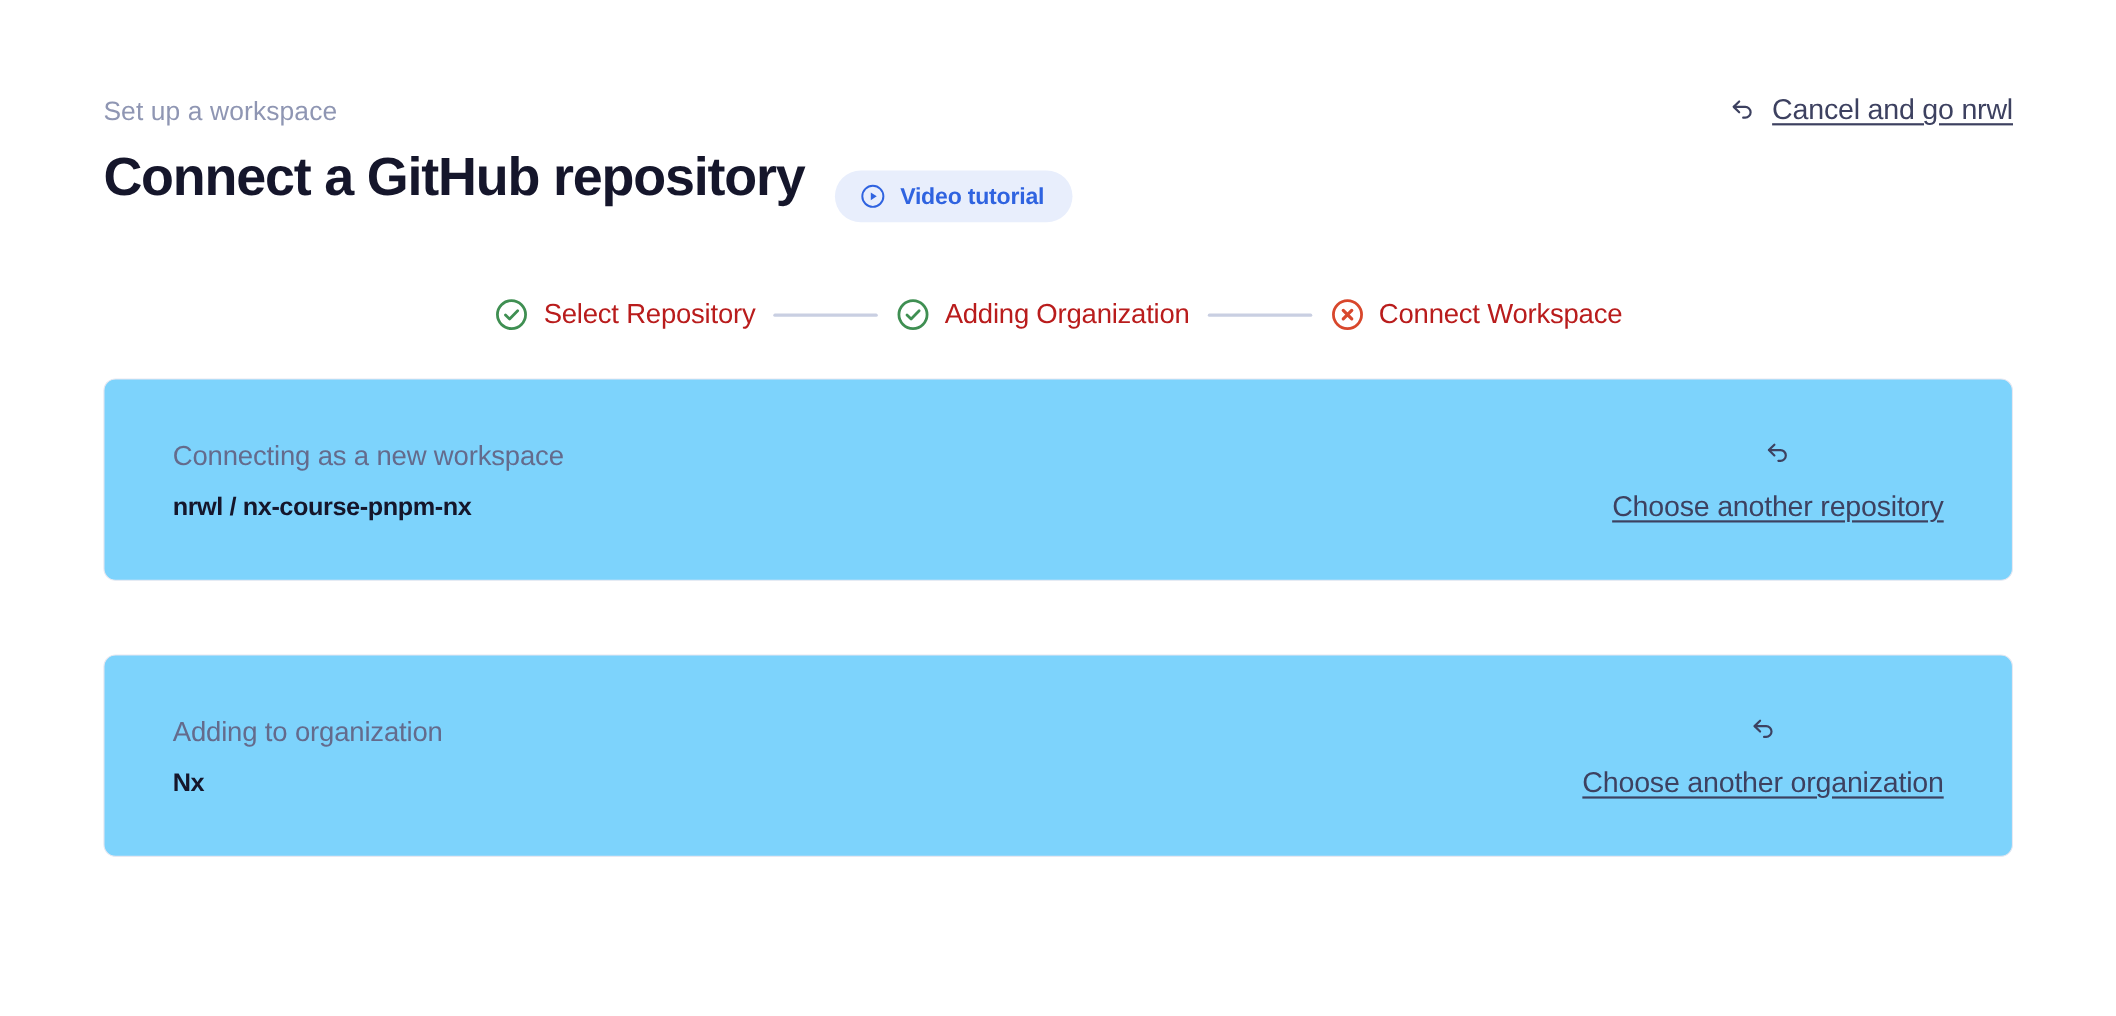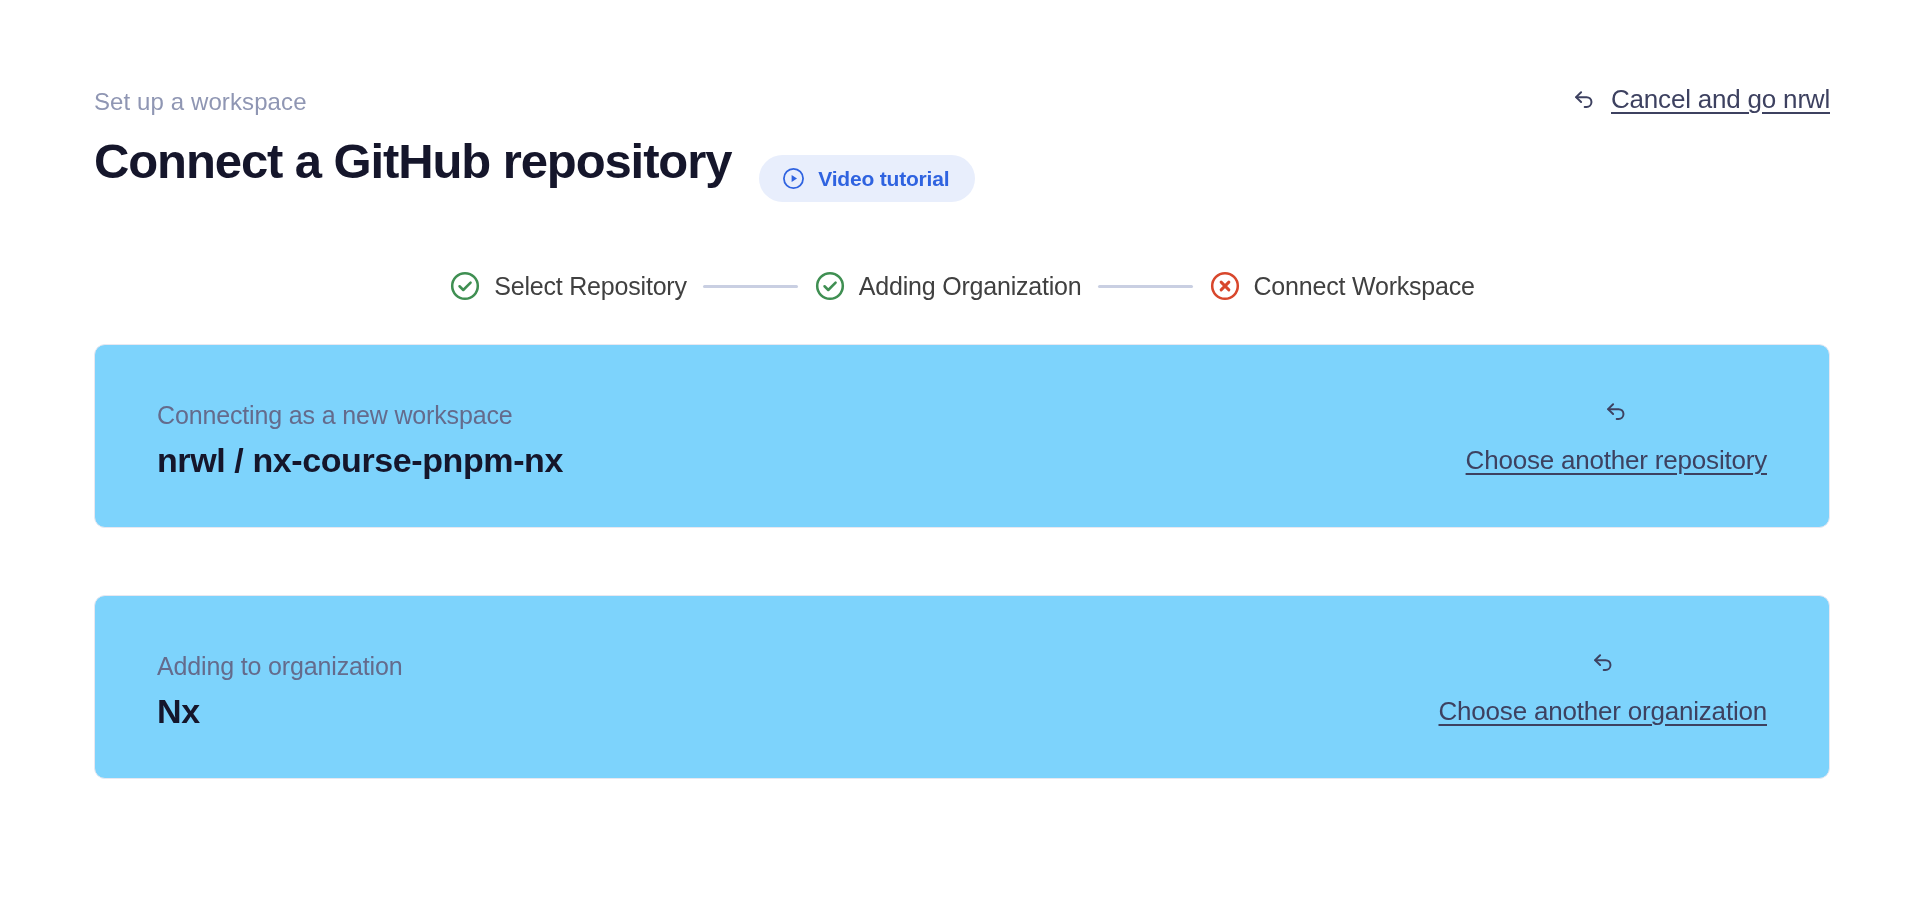--- a/index.html
+++ b/index.html
@@ -104,21 +104,21 @@
     margin-top: 80px;
   }
   .step {
     display: flex;
     align-items: center;
     gap: 13px;
   }
   .step-label {
     font-size: 25px;
     line-height: 29px;
-    color: #404040;
+    color: #b91c1c;
     letter-spacing: -0.2px;
     white-space: nowrap;
   }
   .step-icon { display: flex; align-items: center; }
   .step-icon svg { display: block; }
   .connector {
     width: 95px;
     height: 3px;
     background: #c9cfe2;
     margin: 0 16px;
@@ -139,21 +139,21 @@
   }
   .card + .card { margin-top: 67px; }
   .card-caption {
     font-size: 25px;
     line-height: 29px;
     color: #646b8c;
     letter-spacing: -0.15px;
   }
   .card-value {
     margin-top: 12px;
-    font-size: 34px;
+    font-size: 23px;
     line-height: 36px;
     color: #15162b;
     letter-spacing: -0.4px;
   }
   .card-value .owner { font-weight: 600; }
   .card-value .strong { font-weight: 700; }
   .card-value.plain { font-weight: 600; }
   .card-link {
     position: absolute;
     right: 62px;

